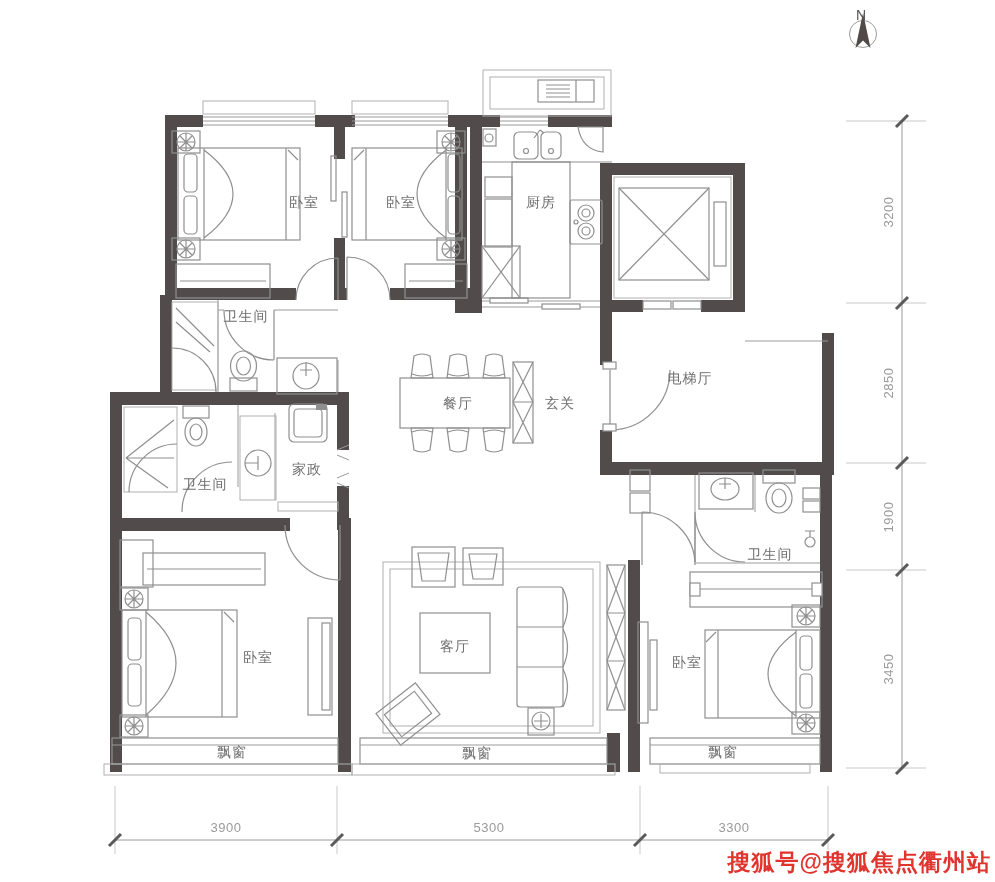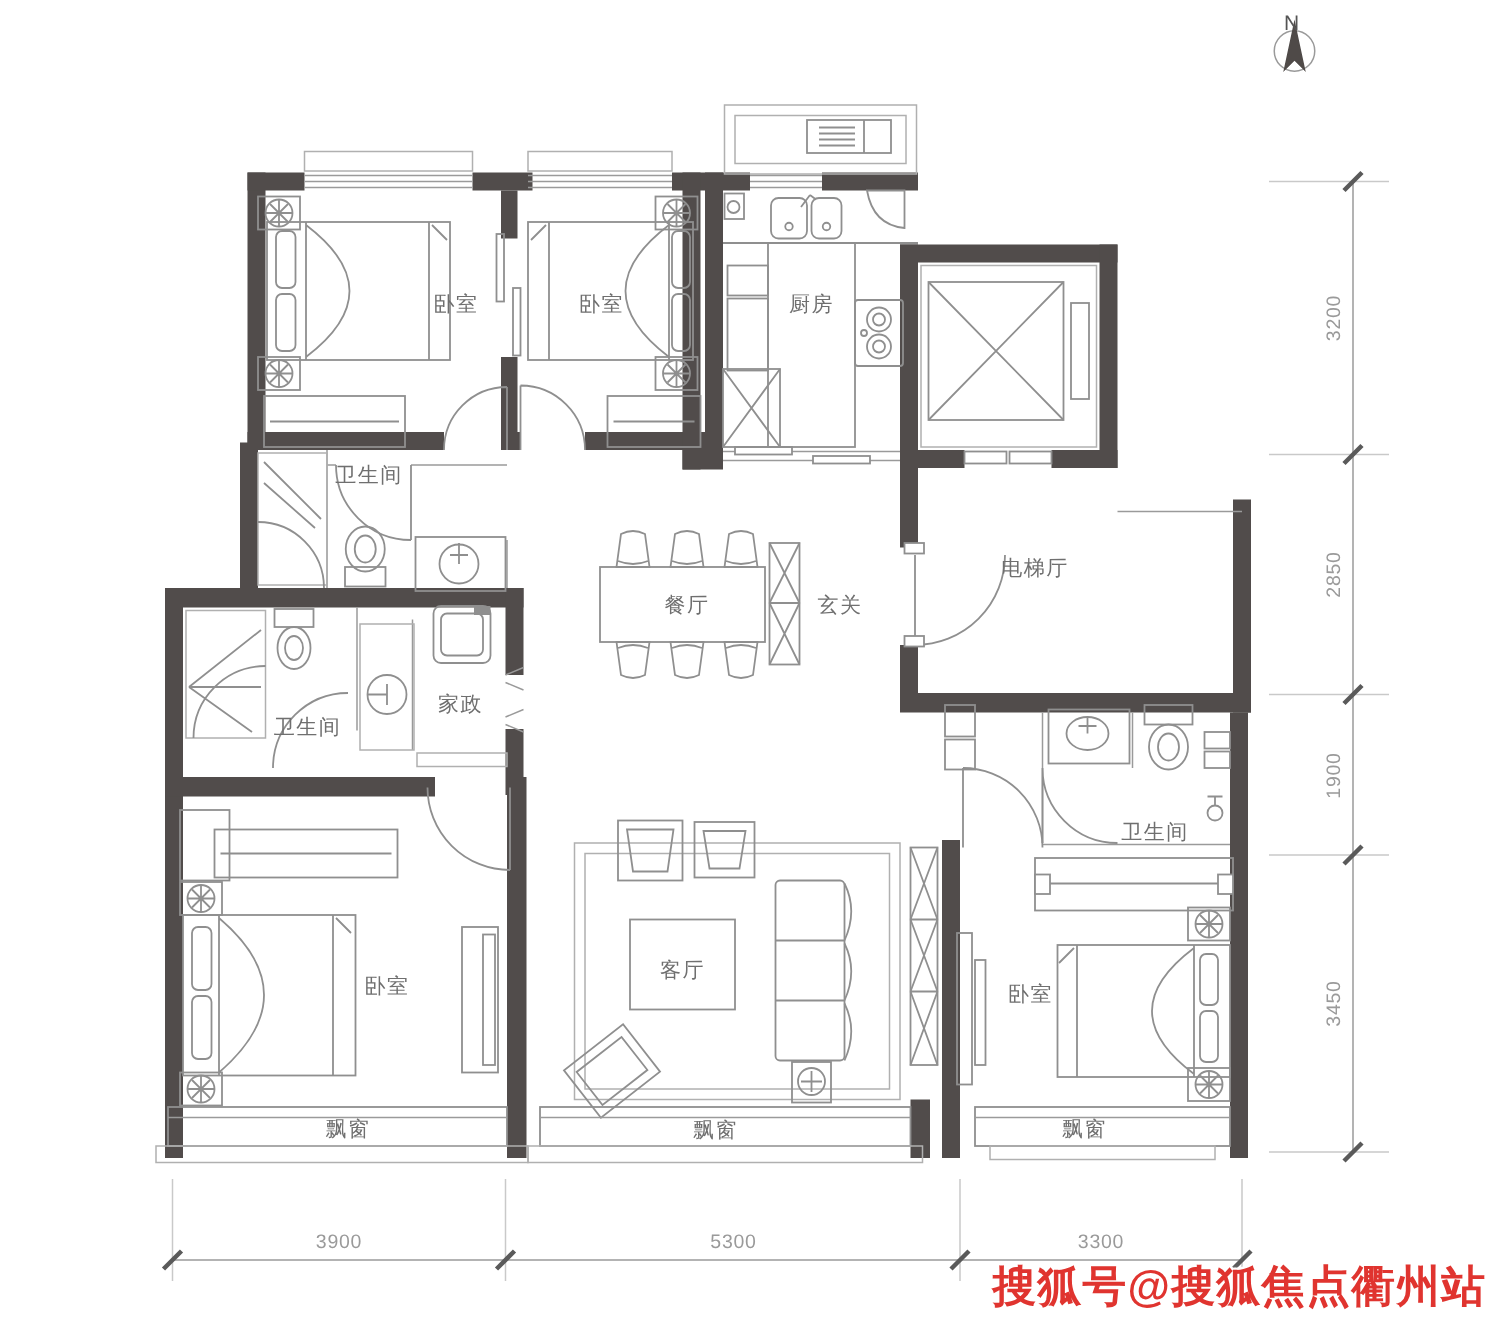--- a/index.html
+++ b/index.html
@@ -11,21 +11,21 @@
   .f{stroke:#8f8f8f;stroke-width:1.2;fill:none;}
   .fw{stroke:#8f8f8f;stroke-width:1.2;fill:#ffffff;}
   .t{stroke:#b0b0b0;stroke-width:1;fill:none;}
   .tk{stroke:#9a9a9a;stroke-width:1;fill:none;}
   .ext{stroke:#c9c9c9;stroke-width:1;fill:none;}
   .tick{stroke:#5a5a5a;stroke-width:3;fill:none;}
   text.room{fill:#6f6f6f;font-size:14px;letter-spacing:1px;}
   text.dim{fill:#9a9a9a;font-size:13px;letter-spacing:0.5px;}
   text.north{fill:#555;font-size:14px;}
   .anchor{text-anchor:middle;}
-  .watermark{position:absolute;right:4px;bottom:4px;font-size:29px;font-weight:bold;
+  .watermark{position:absolute;right:4px;bottom:4px;font-size:23px;font-weight:bold;
              letter-spacing:1px;color:#e0342f;
              text-shadow:-1px -1px 0 #fff,1px -1px 0 #fff,-1px 1px 0 #fff,1px 1px 0 #fff,0 0 3px #fff;margin-left:10px;}
 </style>
 </head>
 <body>
 
 <div class="stage">
 <svg width="995" height="882" viewBox="0 0 995 882">
   <defs>
     <pattern id="hatch" width="7" height="16" patternUnits="userSpaceOnUse" patternTransform="rotate(62)">

